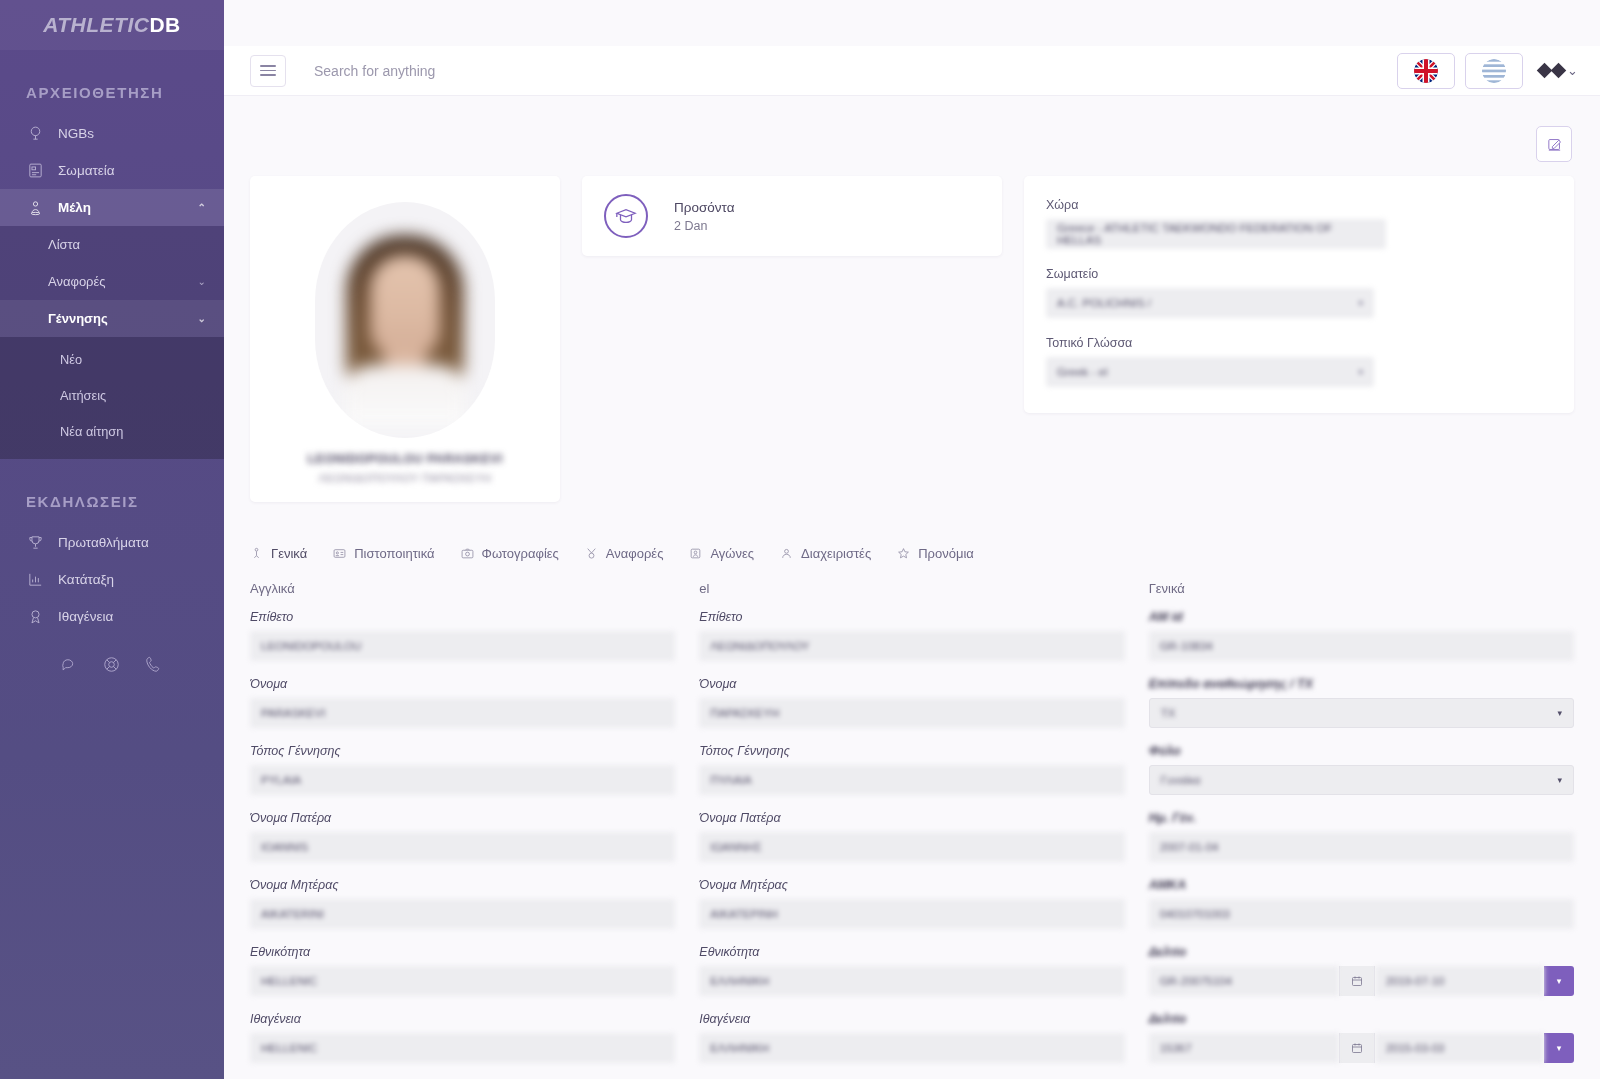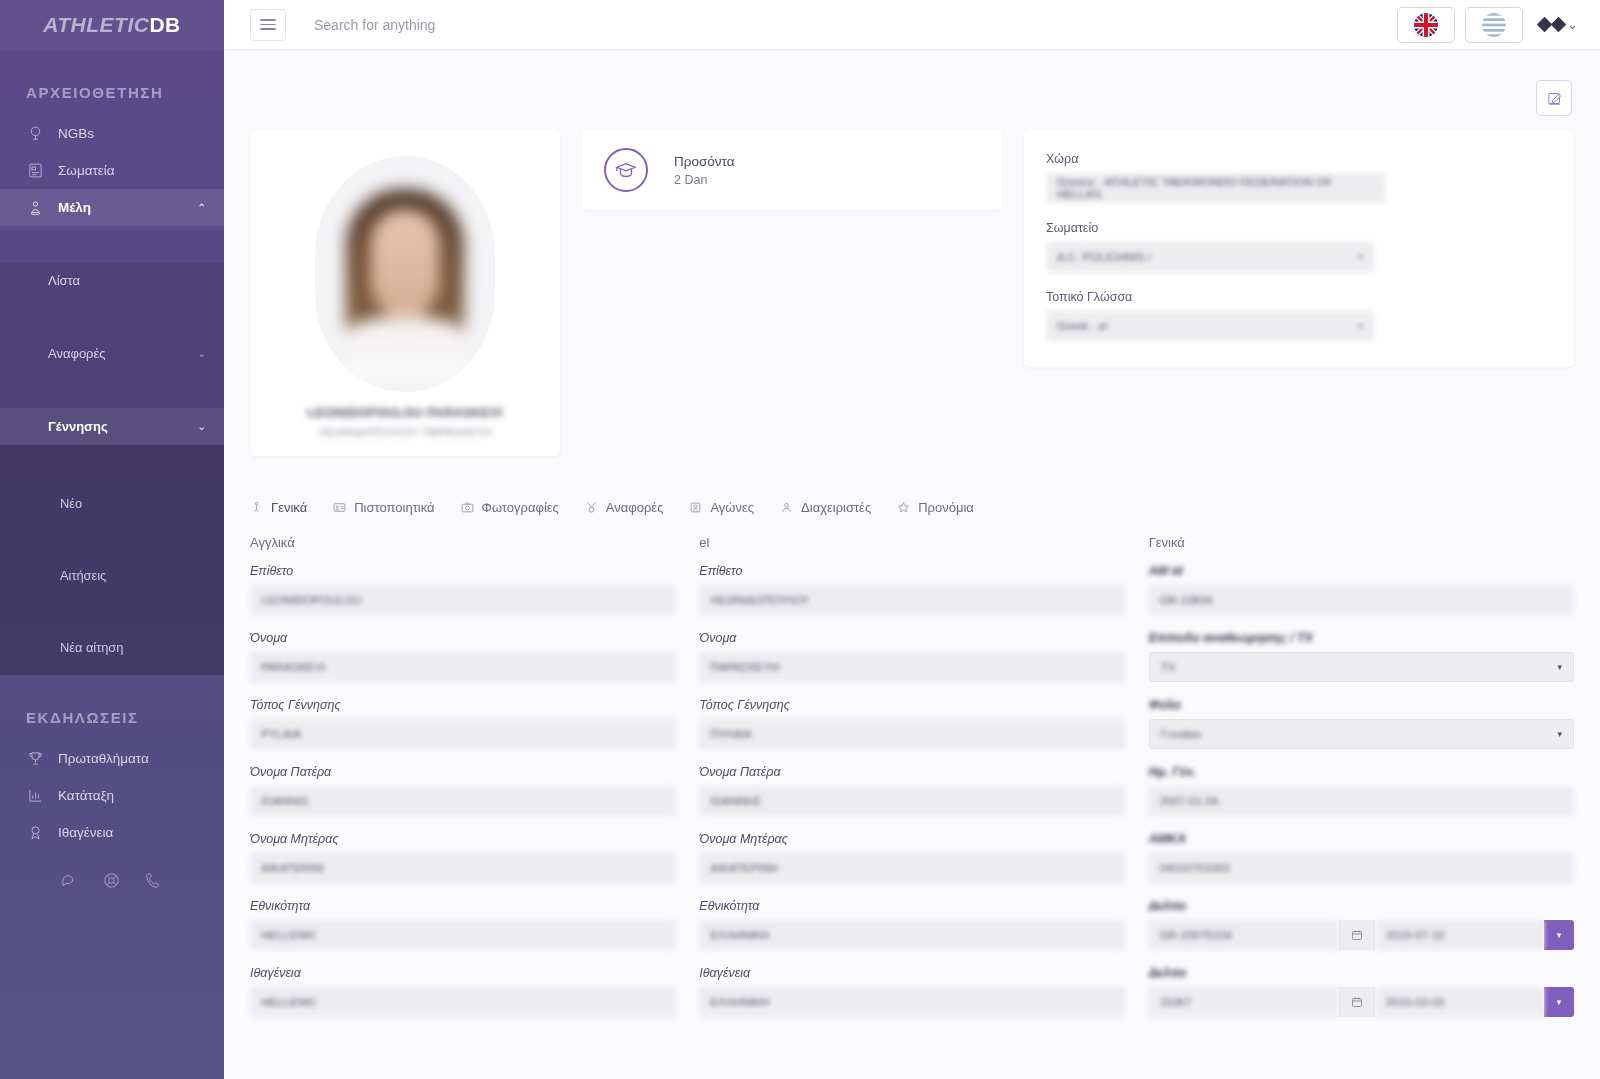--- a/index.html
+++ b/index.html
@@ -33,35 +33,35 @@
   .nav-item {
     display: flex; align-items: center; gap: 14px;
     height: 37px; padding: 0 18px 0 26px; position: relative;
     color: #d8d3e8; font-size: 13.5px; cursor: pointer;
   }
   .nav-item .ic { width: 18px; height: 18px; flex: 0 0 18px; opacity: .85; display:flex; align-items:center; justify-content:center;}
   .nav-item .lbl { flex: 1; }
   .nav-item.active { background: rgba(255,255,255,0.10); color: #fff; font-weight: 700; }
   .nav-item .chev { font-size: 10px; opacity: .7; }
   .subnav { background: rgba(0,0,0,0.10); }
-  .subnav .nav-item { padding-left: 48px; font-size: 13px; margin-top: 36px; }
+  .subnav .nav-item { padding-left: 48px; font-size: 13px; }
   .subnav .nav-item.sel { background: rgba(255,255,255,0.07); color: #fff; font-weight: 700; }
   .subsub { background: rgba(0,0,0,0.13); padding: 4px 0 10px; }
   .subsub .nav-item { padding-left: 60px; font-size: 12.8px; height: 36px; color:#cfc9e3; }
   .social {
     display: flex; gap: 22px; justify-content: center; padding-top: 20px;
   }
   .social .ic { width: 20px; height: 20px; opacity: .8; }
   svg { display: block; }
 
   
   .main { flex: 1; height: 1079px; display: flex; flex-direction: column; background: #faf9fc; }
   .topbar {
     height: 50px; background: #fff; display: flex; align-items: center;
-    padding: 0 22px 0 26px; border-bottom: 1px solid #f0eef5;
+    padding: 0 22px 0 26px; border-bottom: 1px solid #f0eef5; margin-top: 46px;
   }
   .burger {
     width: 36px; height: 32px; border: 1px solid #e5e1ee; border-radius: 4px;
     display: flex; flex-direction: column; align-items: center; justify-content: center; gap: 3px;
     cursor: pointer; background: #fff;
   }
   .burger i { display:block; width: 16px; height: 1.6px; background: #8a84a3; border-radius: 1px; }
   .search {
     flex: 1; margin-left: 28px; border: none; outline: none; font-size: 14px;
     color: #6d6980; background: transparent; font-family: "Liberation Sans", sans-serif;

